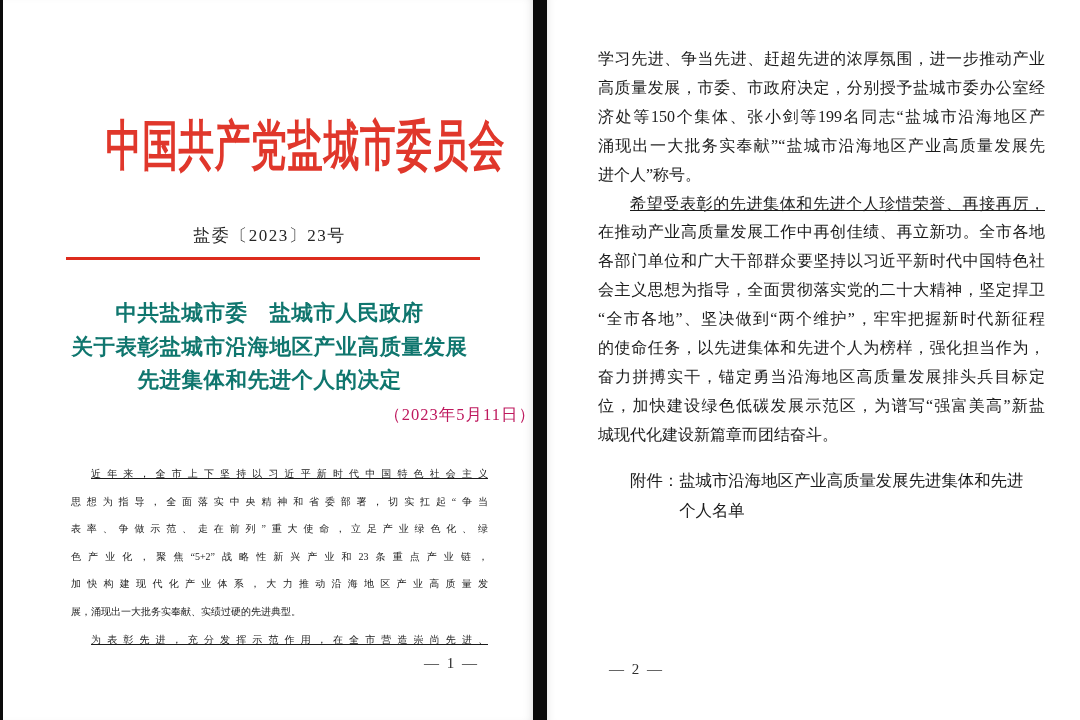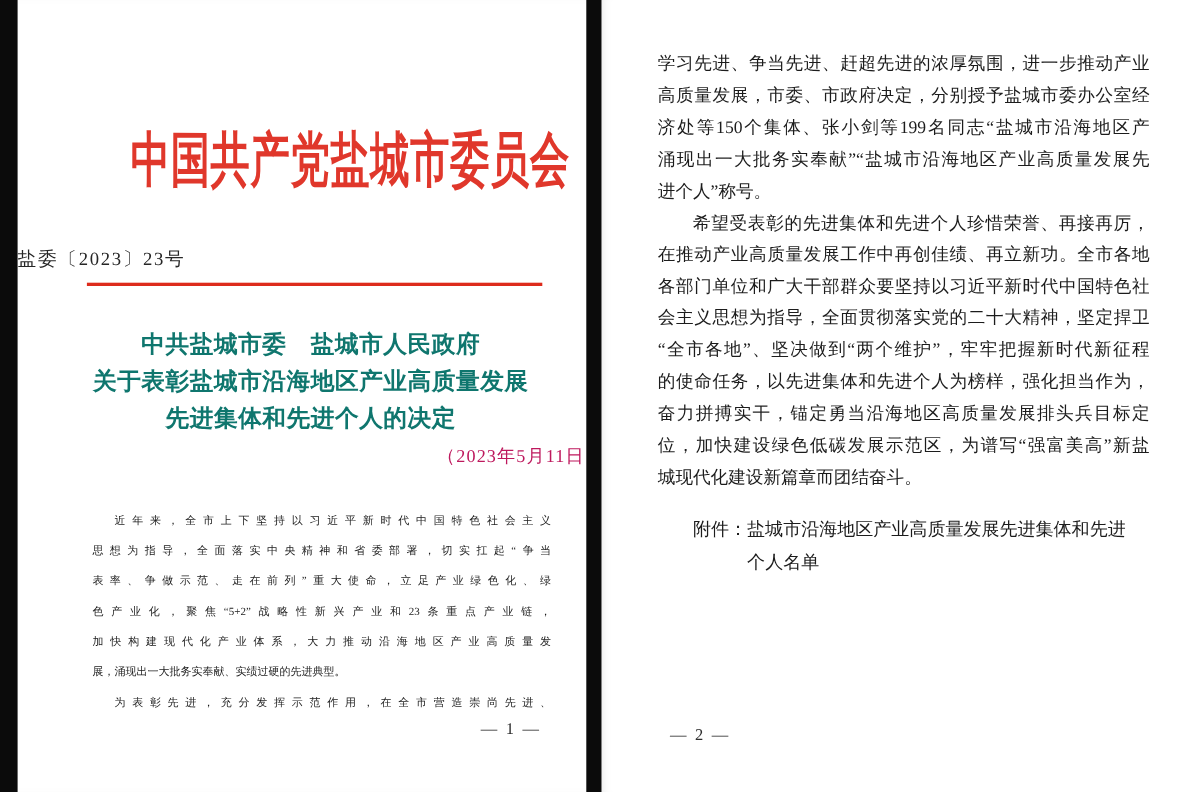--- a/index.html
+++ b/index.html
@@ -5,37 +5,37 @@
   html,body{margin:0;padding:0;}
   body{
     width:1080px;height:720px;position:relative;
     background:#0b0b0b;
     font-family:"Liberation Serif","DejaVu Serif",serif;
     overflow:hidden;
   }
   .page{
     position:absolute;top:0;height:720px;background:#ffffff;
   }
-  #left-page{left:16px;width:533px;box-shadow:inset -10px 0 14px -12px rgba(0,0,0,.35);}
+  #left-page{left:3px;width:533px;box-shadow:inset -10px 0 14px -12px rgba(0,0,0,.35);}
   #right-page{left:547px;width:533px;box-shadow:inset 8px 0 12px -12px rgba(0,0,0,.25);}
   .gutter{position:absolute;top:0;left:533px;width:14px;height:720px;background:#0b0b0b;}
 
   
   .org-header{
     position:absolute;top:119px;left:0;width:100%;
     text-align:center;line-height:1;white-space:nowrap;
   }
   .org-header span{
     display:inline-block;
     font-size:54px;font-weight:bold;color:#e0372b;
     transform:scaleX(0.66);transform-origin:50% 50%;
     letter-spacing:1px;white-space:nowrap;
   }
   .doc-number{
-    position:absolute;top:224px;left:0;width:100%;text-align:left;
+    position:absolute;top:224px;left:0;width:100%;text-align:center;
     font-size:17px;color:#262626;letter-spacing:1.5px;line-height:24px;
   }
   .red-line{
     position:absolute;top:257px;left:63px;width:414px;height:3px;
     background:#dd2b1c;
   }
   .doc-title{
     position:absolute;top:297px;left:0;width:100%;text-align:center;
     font-size:21.5px;font-weight:bold;color:#0f766e;line-height:33.5px;
     letter-spacing:0.5px;
@@ -44,21 +44,21 @@
     position:absolute;top:404px;left:0;width:100%;text-align:right;
     font-size:16.5px;color:#be185d;line-height:22px;letter-spacing:1px;
   }
   .body-block{
     position:absolute;color:#1c1c1c;
   }
   #left-body{top:460px;left:68px;width:417px;font-size:10px;line-height:27.6px;}
   #right-body{top:45px;left:51px;width:447px;font-size:16px;line-height:28.9px;}
   .tline{text-align:justify;text-align-last:justify;}
   .tline.noj{text-align-last:left;}
-  .tline.ind{padding-left:2em;}
+  .tline.ind{padding-left:2em;text-decoration:underline;}
   .attachment{
     position:absolute;top:466px;left:83px;width:410px;
     font-size:16.4px;line-height:30px;color:#1c1c1c;
   }
   .attachment .cont{margin-left:3em;}
   .page-num{
     position:absolute;font-size:15px;color:#2e2e2e;letter-spacing:2px;white-space:nowrap;
   }
   #page-num-1{top:655px;right:57px;}
   #page-num-2{top:661px;left:62px;}

